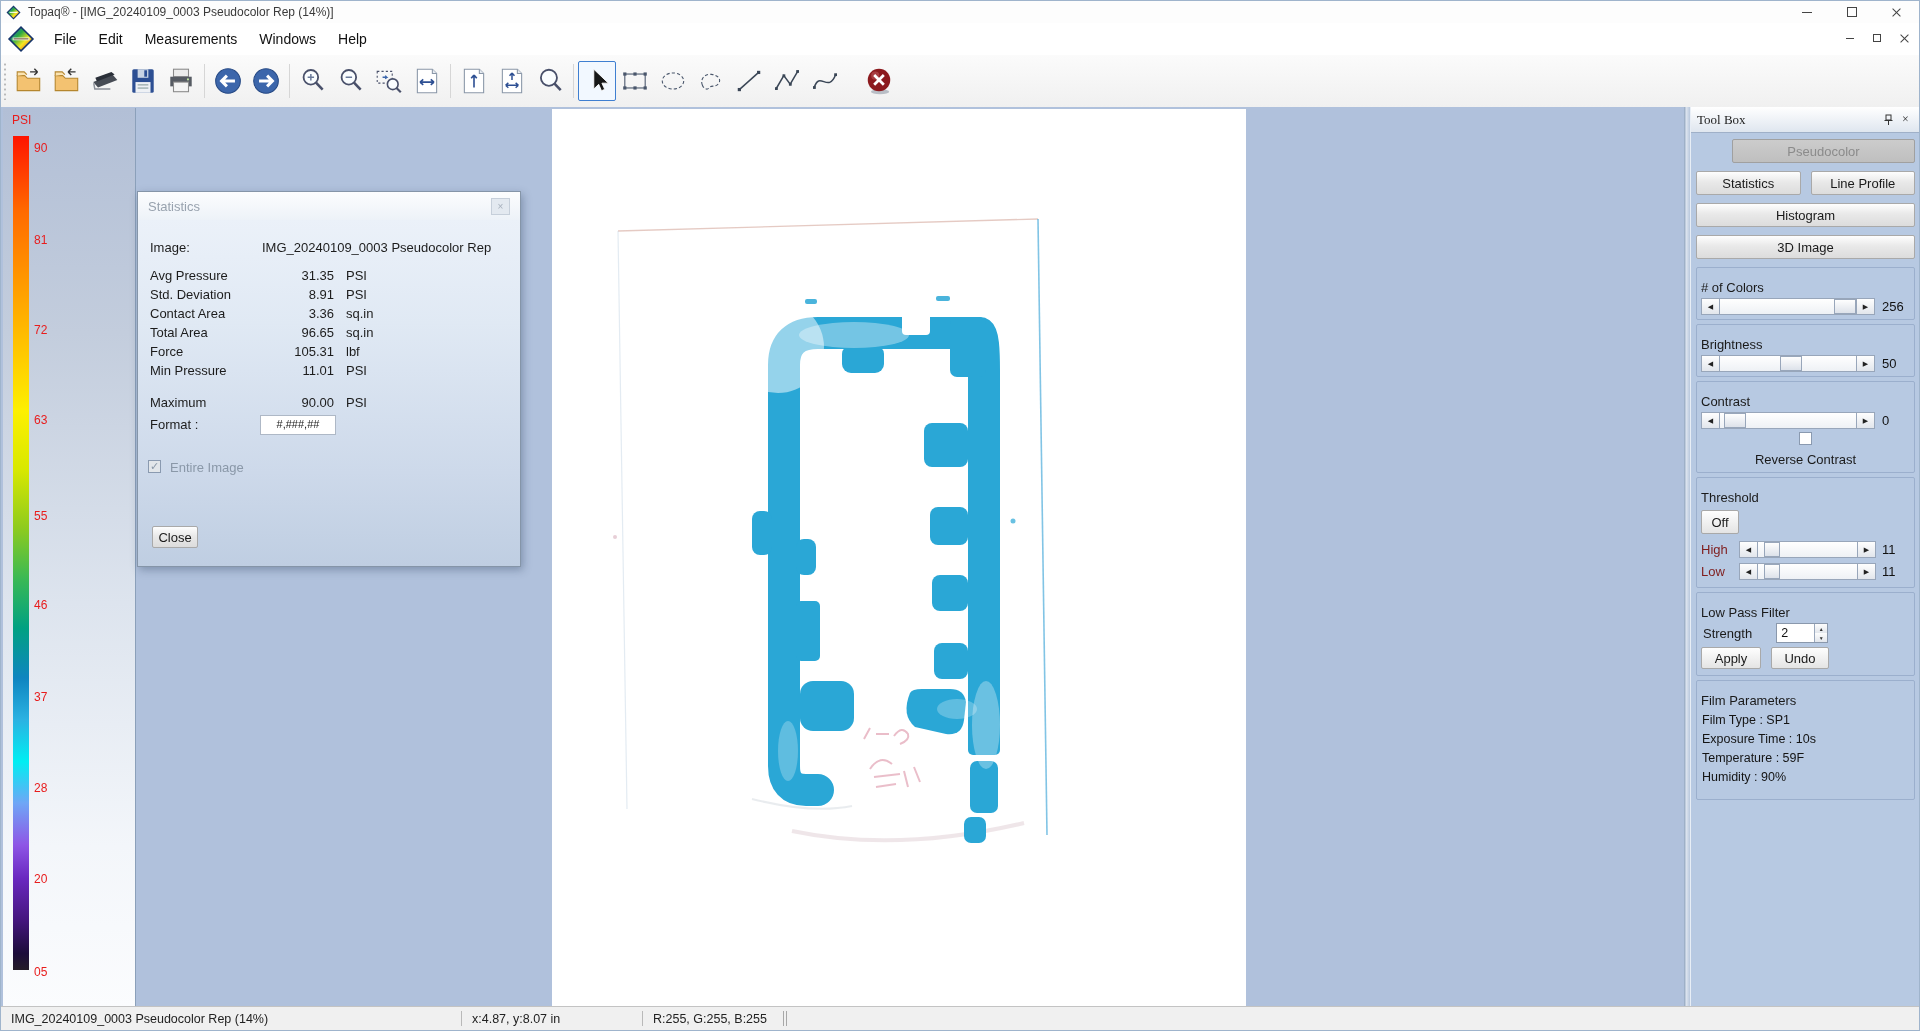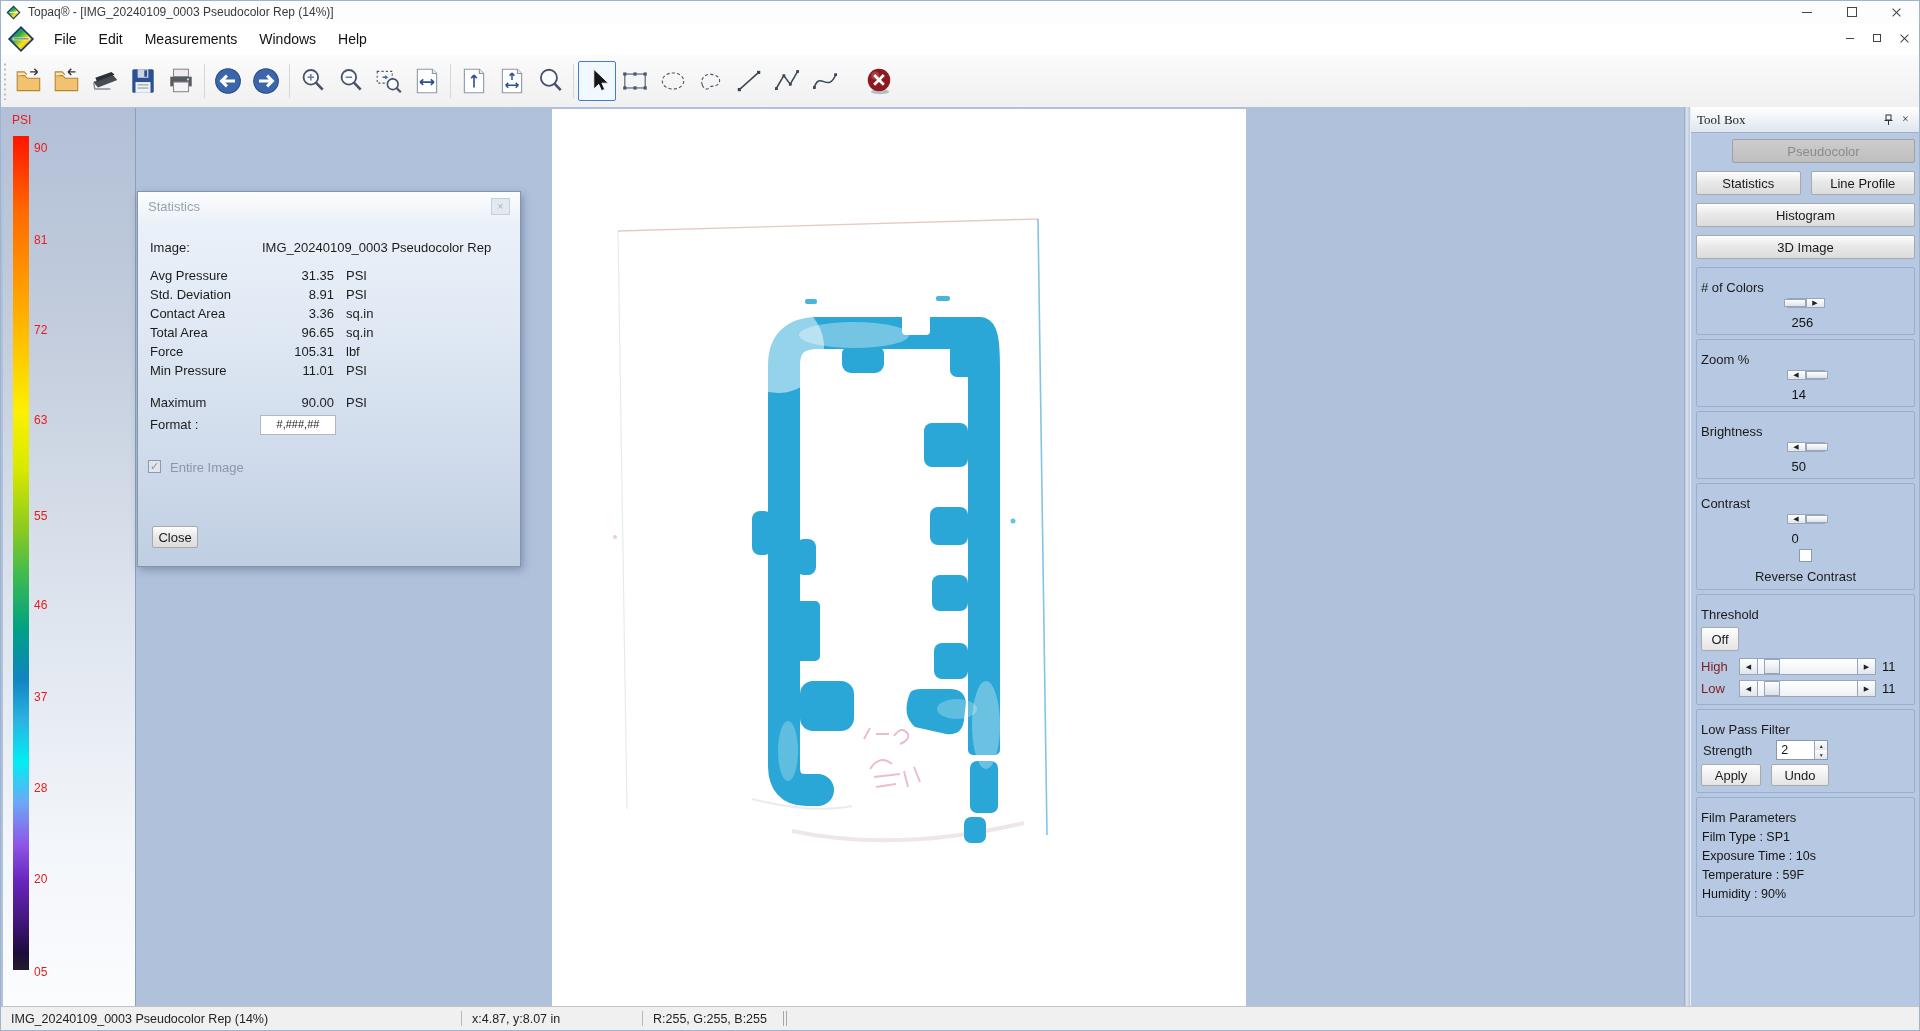--- a/index.html
+++ b/index.html
@@ -51,21 +51,21 @@
   .tb-title{font-size:13px;color:#1d1d1d;flex:1;}
   .tb-hbtn{width:17px;height:17px;display:flex;align-items:center;justify-content:center;color:#333;font-size:12px;}
   .tb-body{padding:6px 5px 0 5px;}
   .btn{display:flex;align-items:center;justify-content:center;height:24px;border:1px solid #a9a9a9;border-radius:2px;background:linear-gradient(#fefefe,#e9e9e9 45%,#dcdcdc);font-size:13px;color:#1a1a1a;box-sizing:border-box;}
   .btn.disabled{background:linear-gradient(#cccccc,#bfbfbf);color:#8b8b8b;border-color:#a0a0a0;margin-left:36px;}
   .btn-row{display:flex;gap:10px;margin-bottom:8px;}
   .btn-row .btn{flex:1;}
   .block-btn{margin-bottom:8px;}
   .gbox{border:1px solid rgba(140,162,194,.65);border-radius:2px;margin:0 0 4px 0;padding:1px 4px 4px 4px;}
   .grp{display:flex;align-items:center;font-size:13px;color:#1a1a1a;margin:11px 0 3px 0;}
-  .slider-row{display:flex;align-items:center;gap:7px;flex-direction:column;}
+  .slider-row{display:flex;align-items:center;gap:7px;}
   .slider{flex:1;display:flex;height:17px;}
   .sl-btn{width:17px;background:linear-gradient(#fefefe,#e2e6ec);border:1px solid #98a6ba;font-size:7px;color:#222;display:flex;align-items:center;justify-content:center;}
   .sl-track{flex:1;position:relative;background:linear-gradient(#ffffff,#eef1f5);border-top:1px solid #98a6ba;border-bottom:1px solid #98a6ba;}
   .sl-thumb{position:absolute;top:0;bottom:0;width:22px;background:linear-gradient(#fefefe,#dde2ea);border:1px solid #98a6ba;box-sizing:border-box;}
   .sl-val{width:28px;font-size:13px;color:#111;text-align:left;}
   .cb-row{display:flex;align-items:center;gap:7px;margin:3px 0 1px 0;flex-direction:column;}
   .cb{width:13px;height:13px;background:#fff;border:1px solid #8a9ab0;box-sizing:border-box;}
   .cb.checked-disabled{background:#e2e6ea;color:#8a98a8;font-size:11px;line-height:11px;text-align:center;}
   .cb-label{font-size:13px;color:#1a1a1a;}
   .info-line{font-size:12.5px;color:#141414;margin:4px 1px;white-space:nowrap;}
@@ -433,35 +433,20 @@
             <div class="sl-btn">◀</div>
             <div class="sl-track">
                 <div class="sl-thumb" style="left:auto;right:0"></div>
               </div>
             <div class="sl-btn">▶</div>
           </div>
           <span class="sl-val">256</span>
         </div>
       </div>
 
-      <div class="gbox">
-        <div class="grp">
-            <span>Zoom %</span>
-          </div>
-        <div class="slider-row">
-          <div class="slider">
-            <div class="sl-btn">◀</div>
-            <div class="sl-track">
-                <div class="sl-thumb" style="left:3%"></div>
-              </div>
-            <div class="sl-btn">▶</div>
-          </div>
-          <span class="sl-val">14</span>
-        </div>
-      </div>
 
       <div class="gbox">
         <div class="grp">
             <span>Brightness</span>
           </div>
         <div class="slider-row">
           <div class="slider">
             <div class="sl-btn">◀</div>
             <div class="sl-track">
                 <div class="sl-thumb" style="left:44%"></div>

